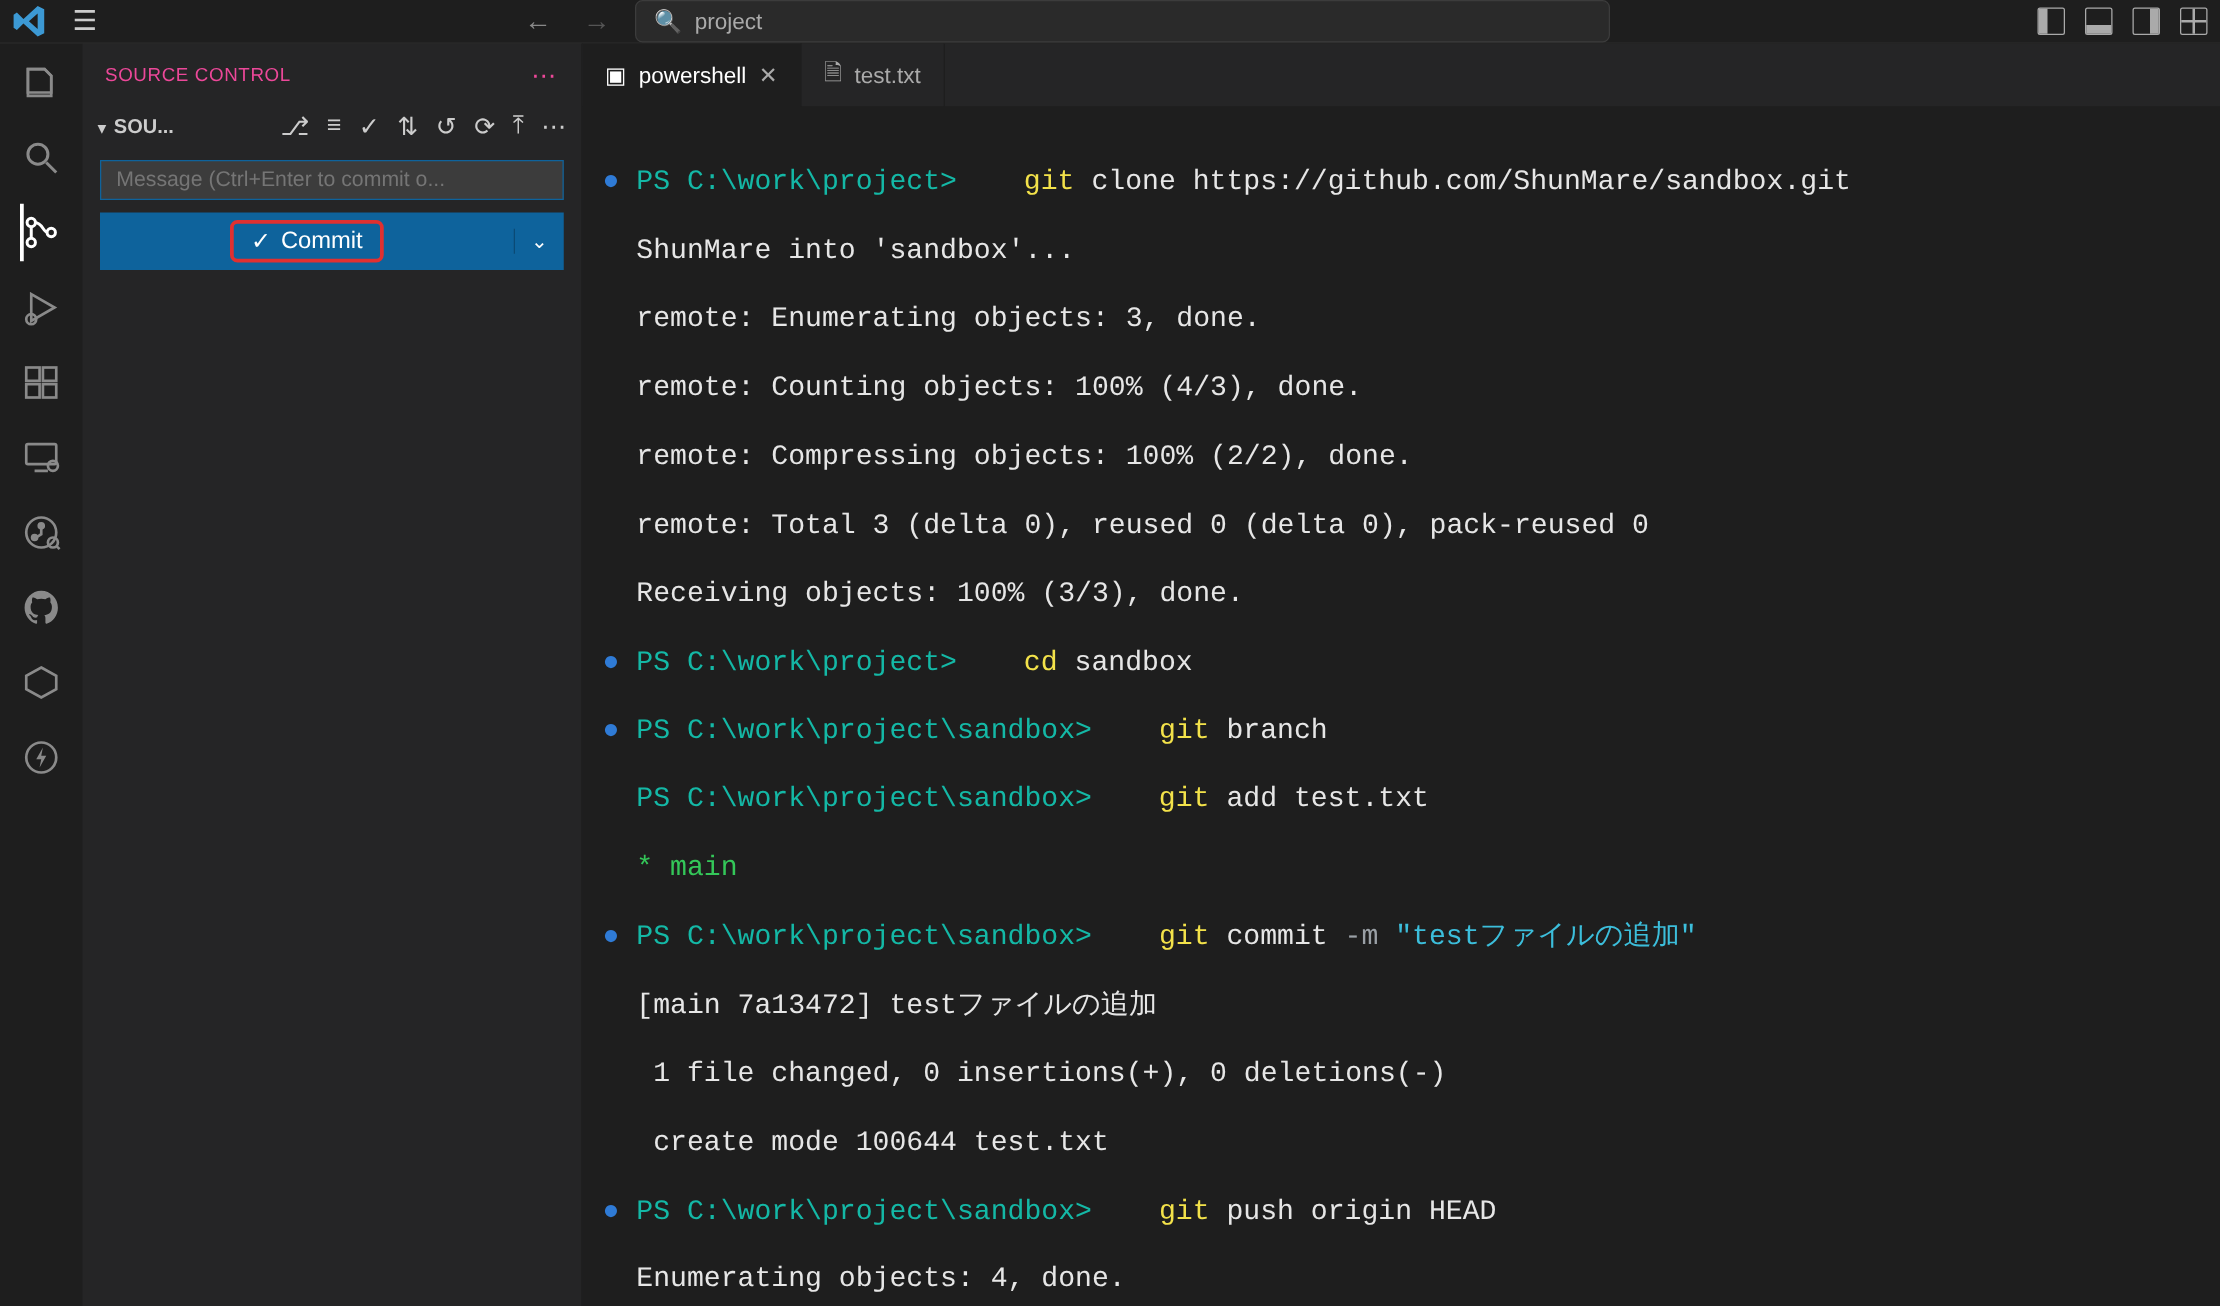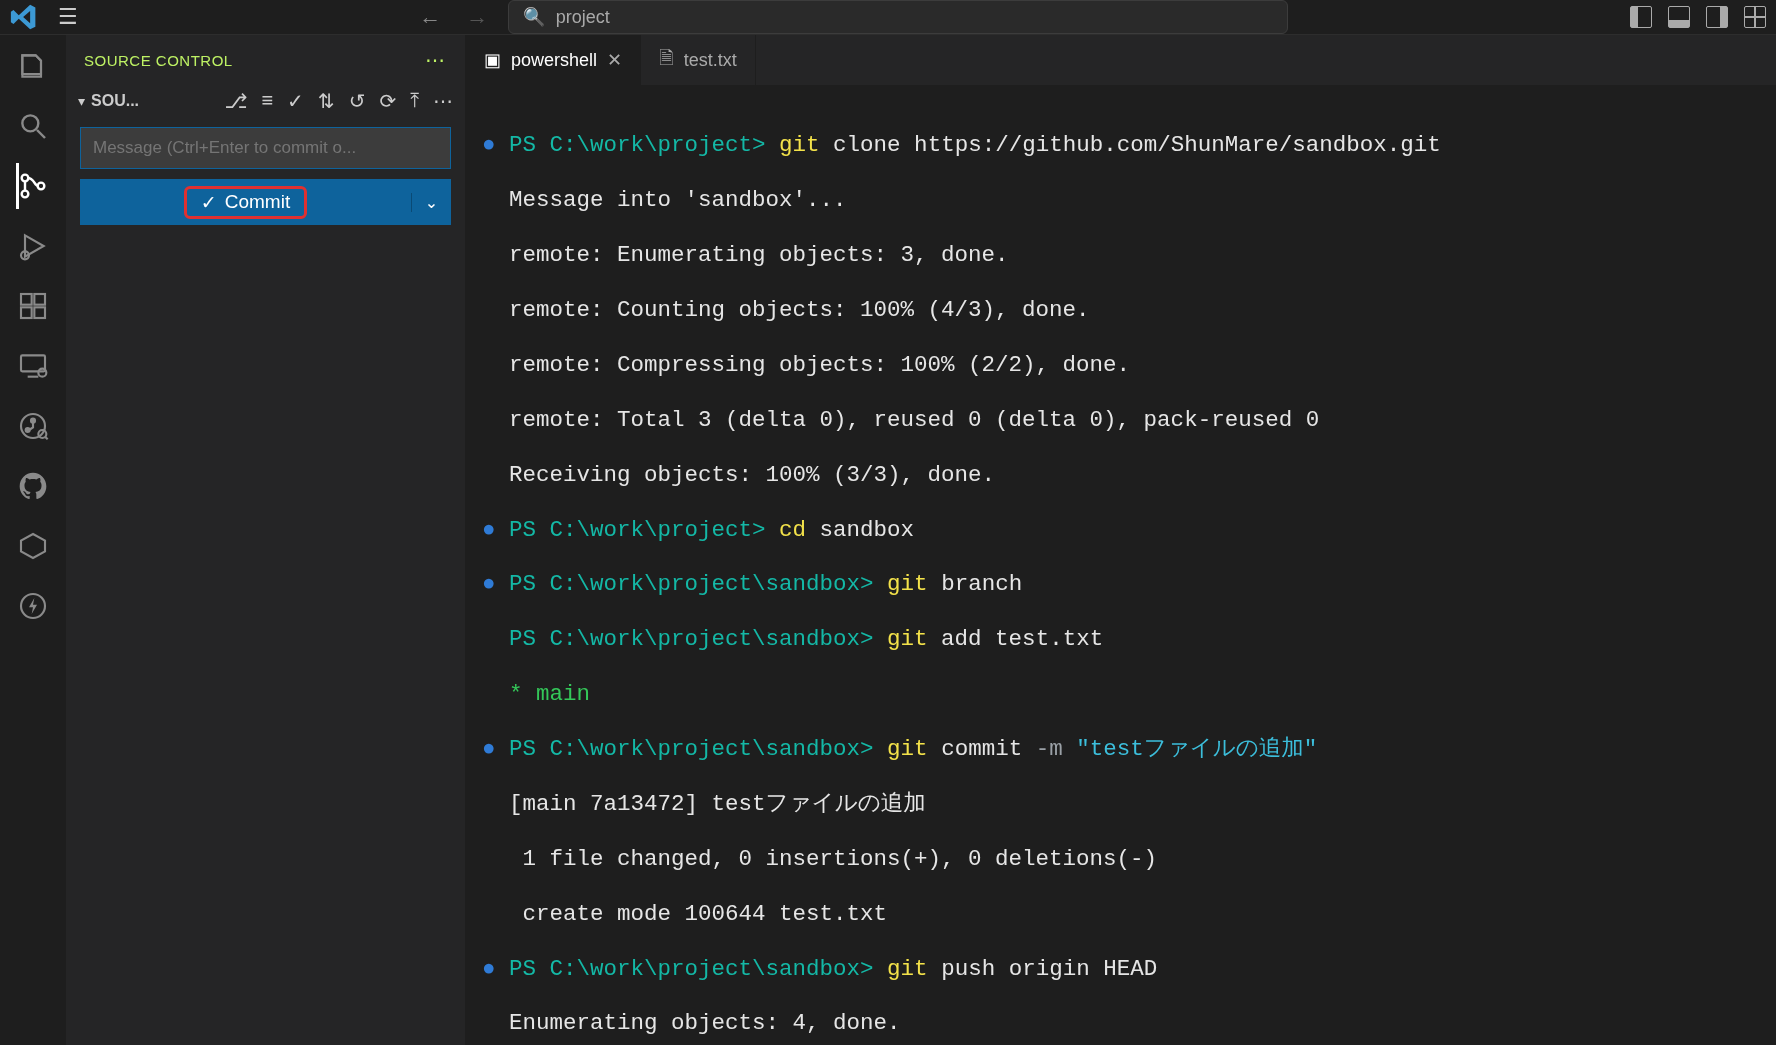--- a/index.html
+++ b/index.html
@@ -84,39 +84,39 @@
     border-right: 1px solid #1e1e1e;
     display: flex;
     flex-direction: column;
   }
   .sidebar-header {
     height: 50px;
     display: flex;
     align-items: center;
     justify-content: space-between;
     padding: 0 18px;
-    color: #bef264;
+    color: #ec4899;
     font-size: 15px;
     letter-spacing: 0.5px;
   }
   .scm-row {
     display: flex;
     align-items: center;
     padding: 4px 12px 10px 12px;
     gap: 6px;
     color: #ccc;
     font-size: 16px;
   }
   .scm-row .chev { font-size: 14px; }
   .scm-label { font-weight:600; font-size:16px; flex:0 0 auto; }
   .scm-icons { display:flex; gap:14px; margin-left:auto; color:#ccc; }
   .scm-icons span { cursor:pointer; font-size:20px; }
   .commit-input {
     margin: 4px 14px 10px 14px;
-    height: 42px;
+    height: 32px;
     background: #3c3c3c;
     border: 1px solid #0e639c;
     color: #9a9a9a;
     padding: 0 12px;
     font-size: 17px;
     outline: none;
   }
   .commit-btn {
     margin: 0 14px;
     height: 46px;
@@ -168,21 +168,21 @@
     font-family: "Consolas","Courier New",monospace;
     font-size: 22.5px;
     line-height: 1.22;
     color:#e6e6e6;
     overflow:auto;
     white-space: pre;
   }
   .term-line { display:block; }
   .dot { color:#2f7bd6; }
   .path { color:#14b8a6; }
-  .cmd { color:#f3e24a; }
+  .cmd { color:#f3e24a;margin-left:40px; }
   .flag { color:#9aa0a6; }
   .str { color:#3cbedb; }
   .branch { color:#34c759; }
   .ellipsis-icon { font-size:20px; letter-spacing:2px; cursor:pointer; }
 </style>
 </head>
 <body>
 
 <div class="title-bar">
   <div class="title-left">
@@ -320,21 +320,21 @@
         <span class="close">✕</span>
       </div>
       <div class="tab">
         <span class="file-icon">🗎</span>
         <span>test.txt</span>
       </div>
     </div>
 
     <div class="terminal">
 <span class="term-line"><span class="dot">●</span> <span class="path">PS C:\work\project&gt;</span> <span class="cmd">git</span><span> clone https://github.com/ShunMare/sandbox.git</span></span>
-<span class="term-line">  <span>Message into 'sandbox'...</span></span>
+<span class="term-line">  <span>ShunMare into 'sandbox'...</span></span>
 <span class="term-line">  <span>remote: Enumerating objects: 3, done.</span></span>
 <span class="term-line">  <span>remote: Counting objects: 100% (4/3), done.</span></span>
 <span class="term-line">  <span>remote: Compressing objects: 100% (2/2), done.</span></span>
 <span class="term-line">  <span>remote: Total 3 (delta 0), reused 0 (delta 0), pack-reused 0</span></span>
 <span class="term-line">  <span>Receiving objects: 100% (3/3), done.</span></span>
 <span class="term-line"><span class="dot">●</span> <span class="path">PS C:\work\project&gt;</span> <span class="cmd">cd</span><span> sandbox</span></span>
 <span class="term-line"><span class="dot">●</span> <span class="path">PS C:\work\project\sandbox&gt;</span> <span class="cmd">git</span><span> branch</span></span>
 <span class="term-line">  <span class="path">PS C:\work\project\sandbox&gt;</span> <span class="cmd">git</span><span> add test.txt</span></span>
 <span class="term-line">  <span class="branch">*</span> <span class="branch">main</span></span>
 <span class="term-line"><span class="dot">●</span> <span class="path">PS C:\work\project\sandbox&gt;</span> <span class="cmd">git</span><span> commit </span><span class="flag">-m</span><span class="str"> "testファイルの追加"</span></span>

